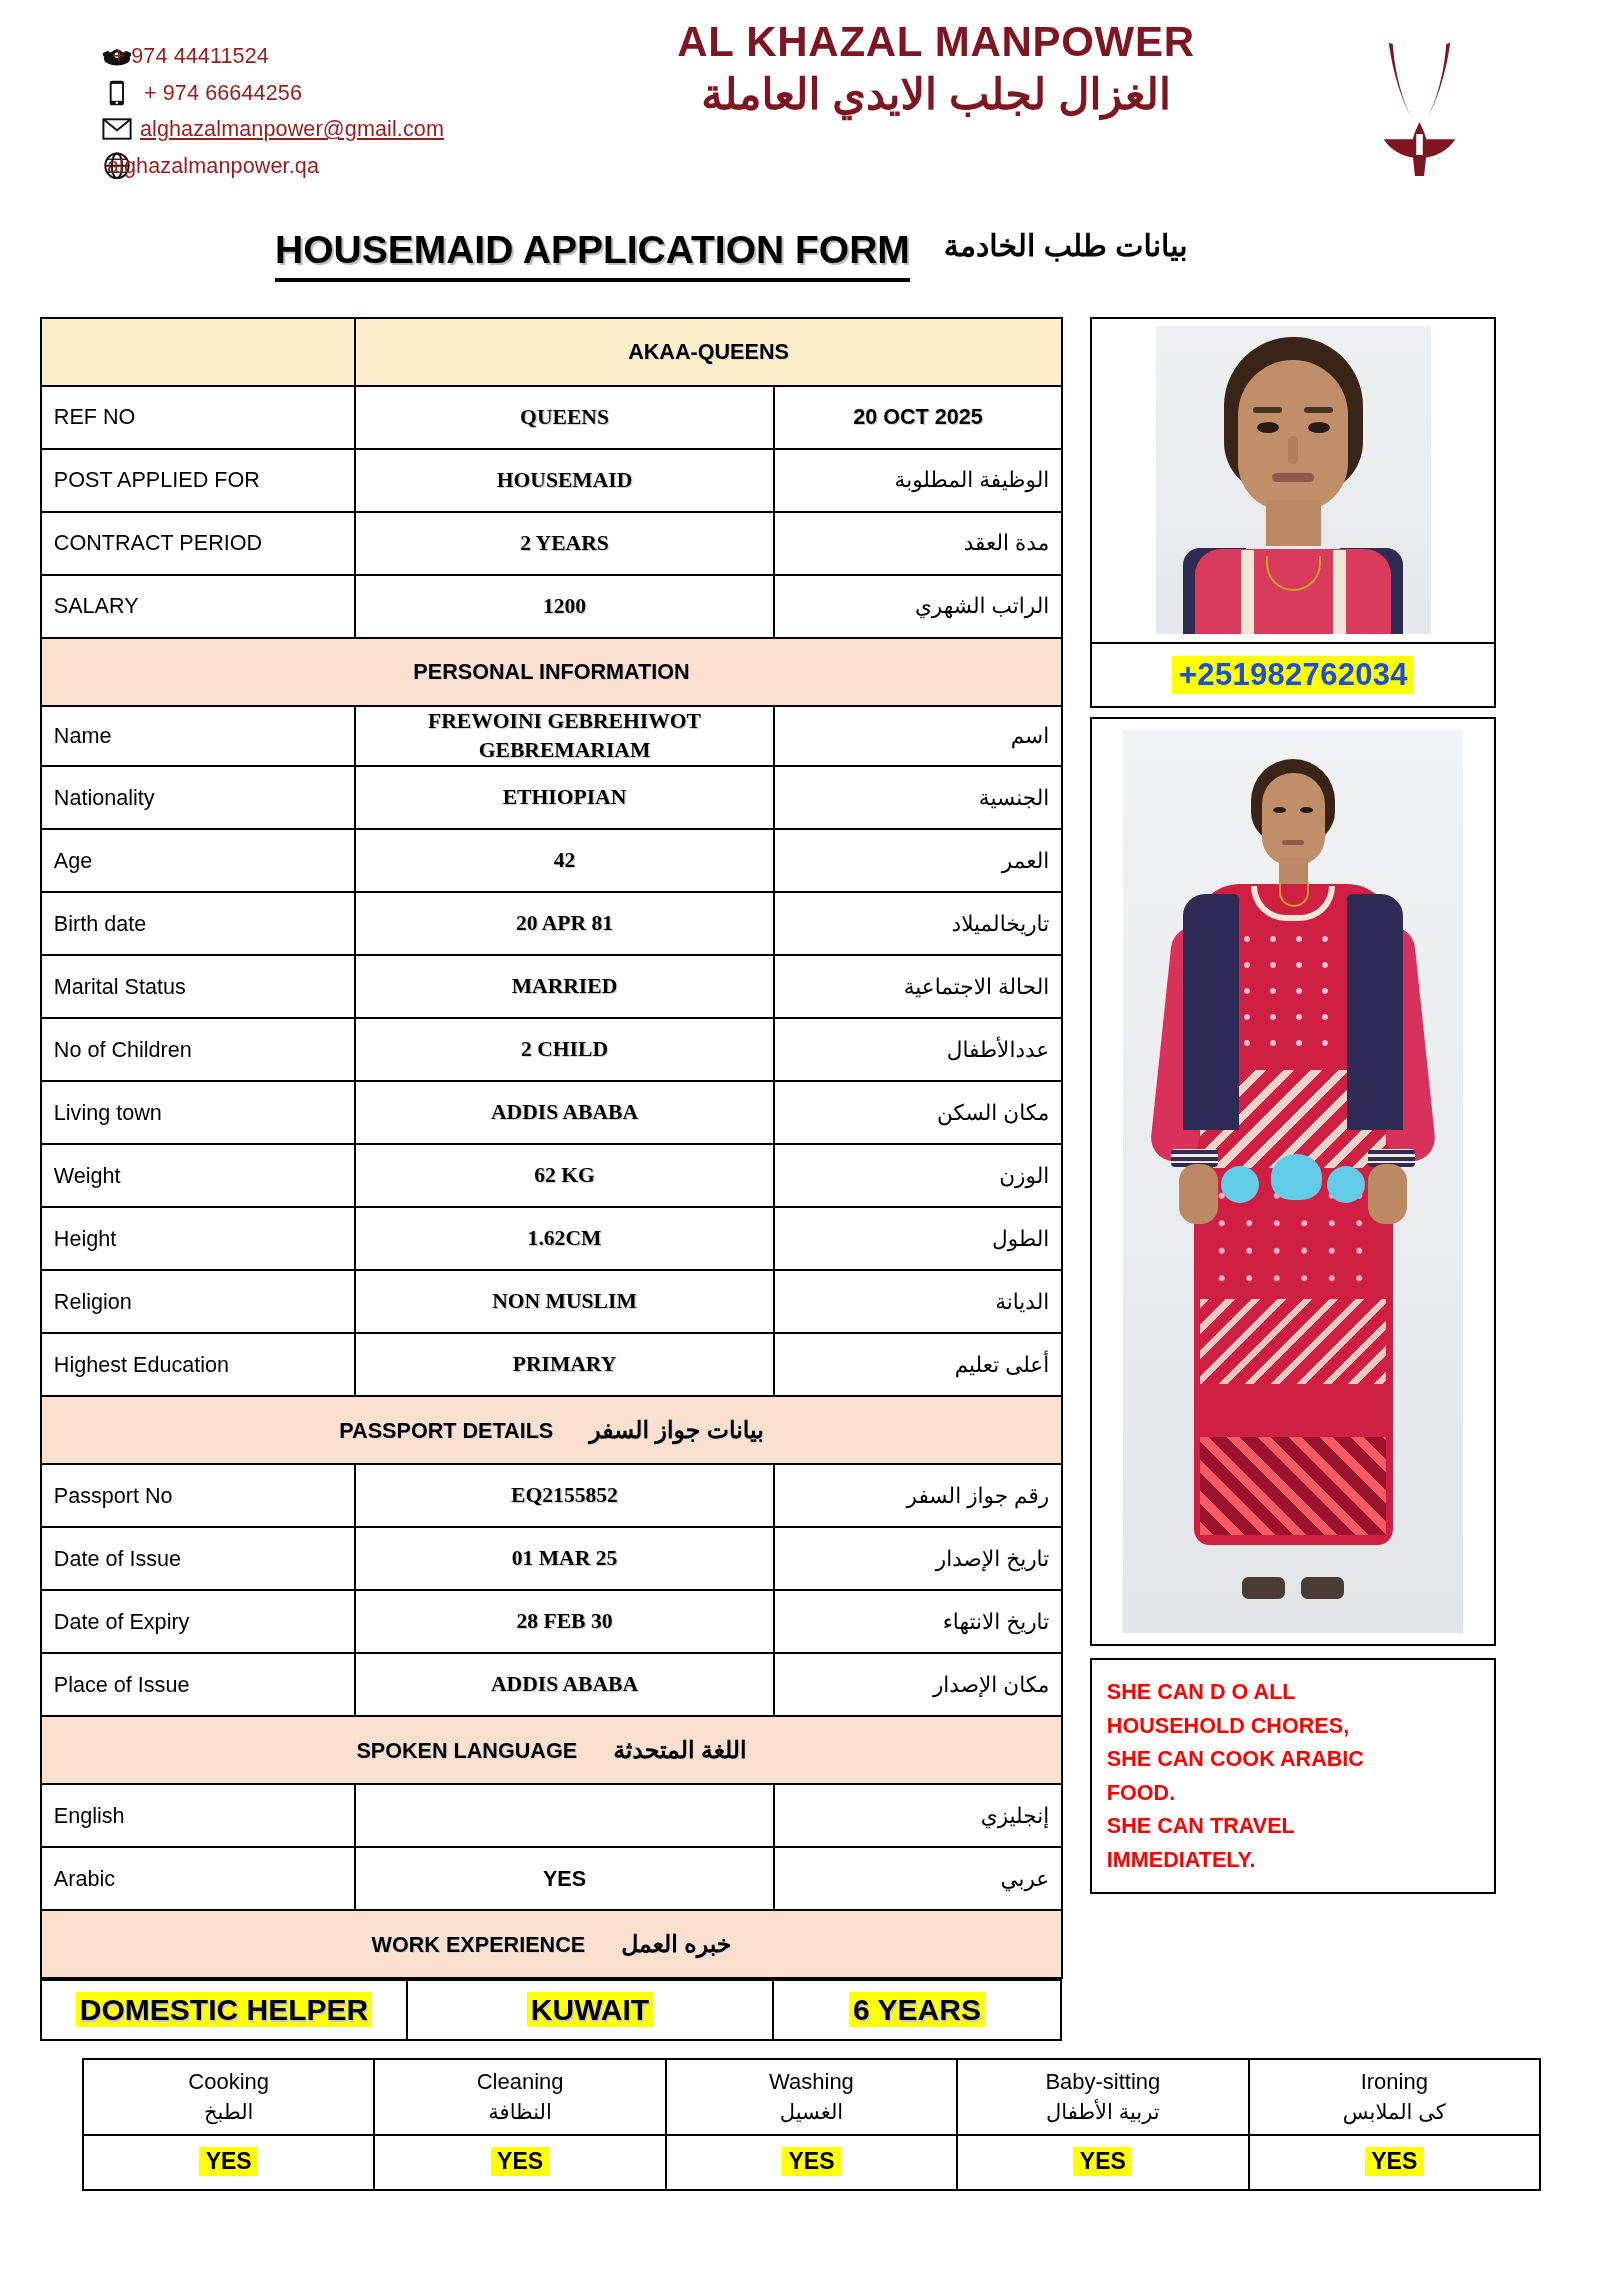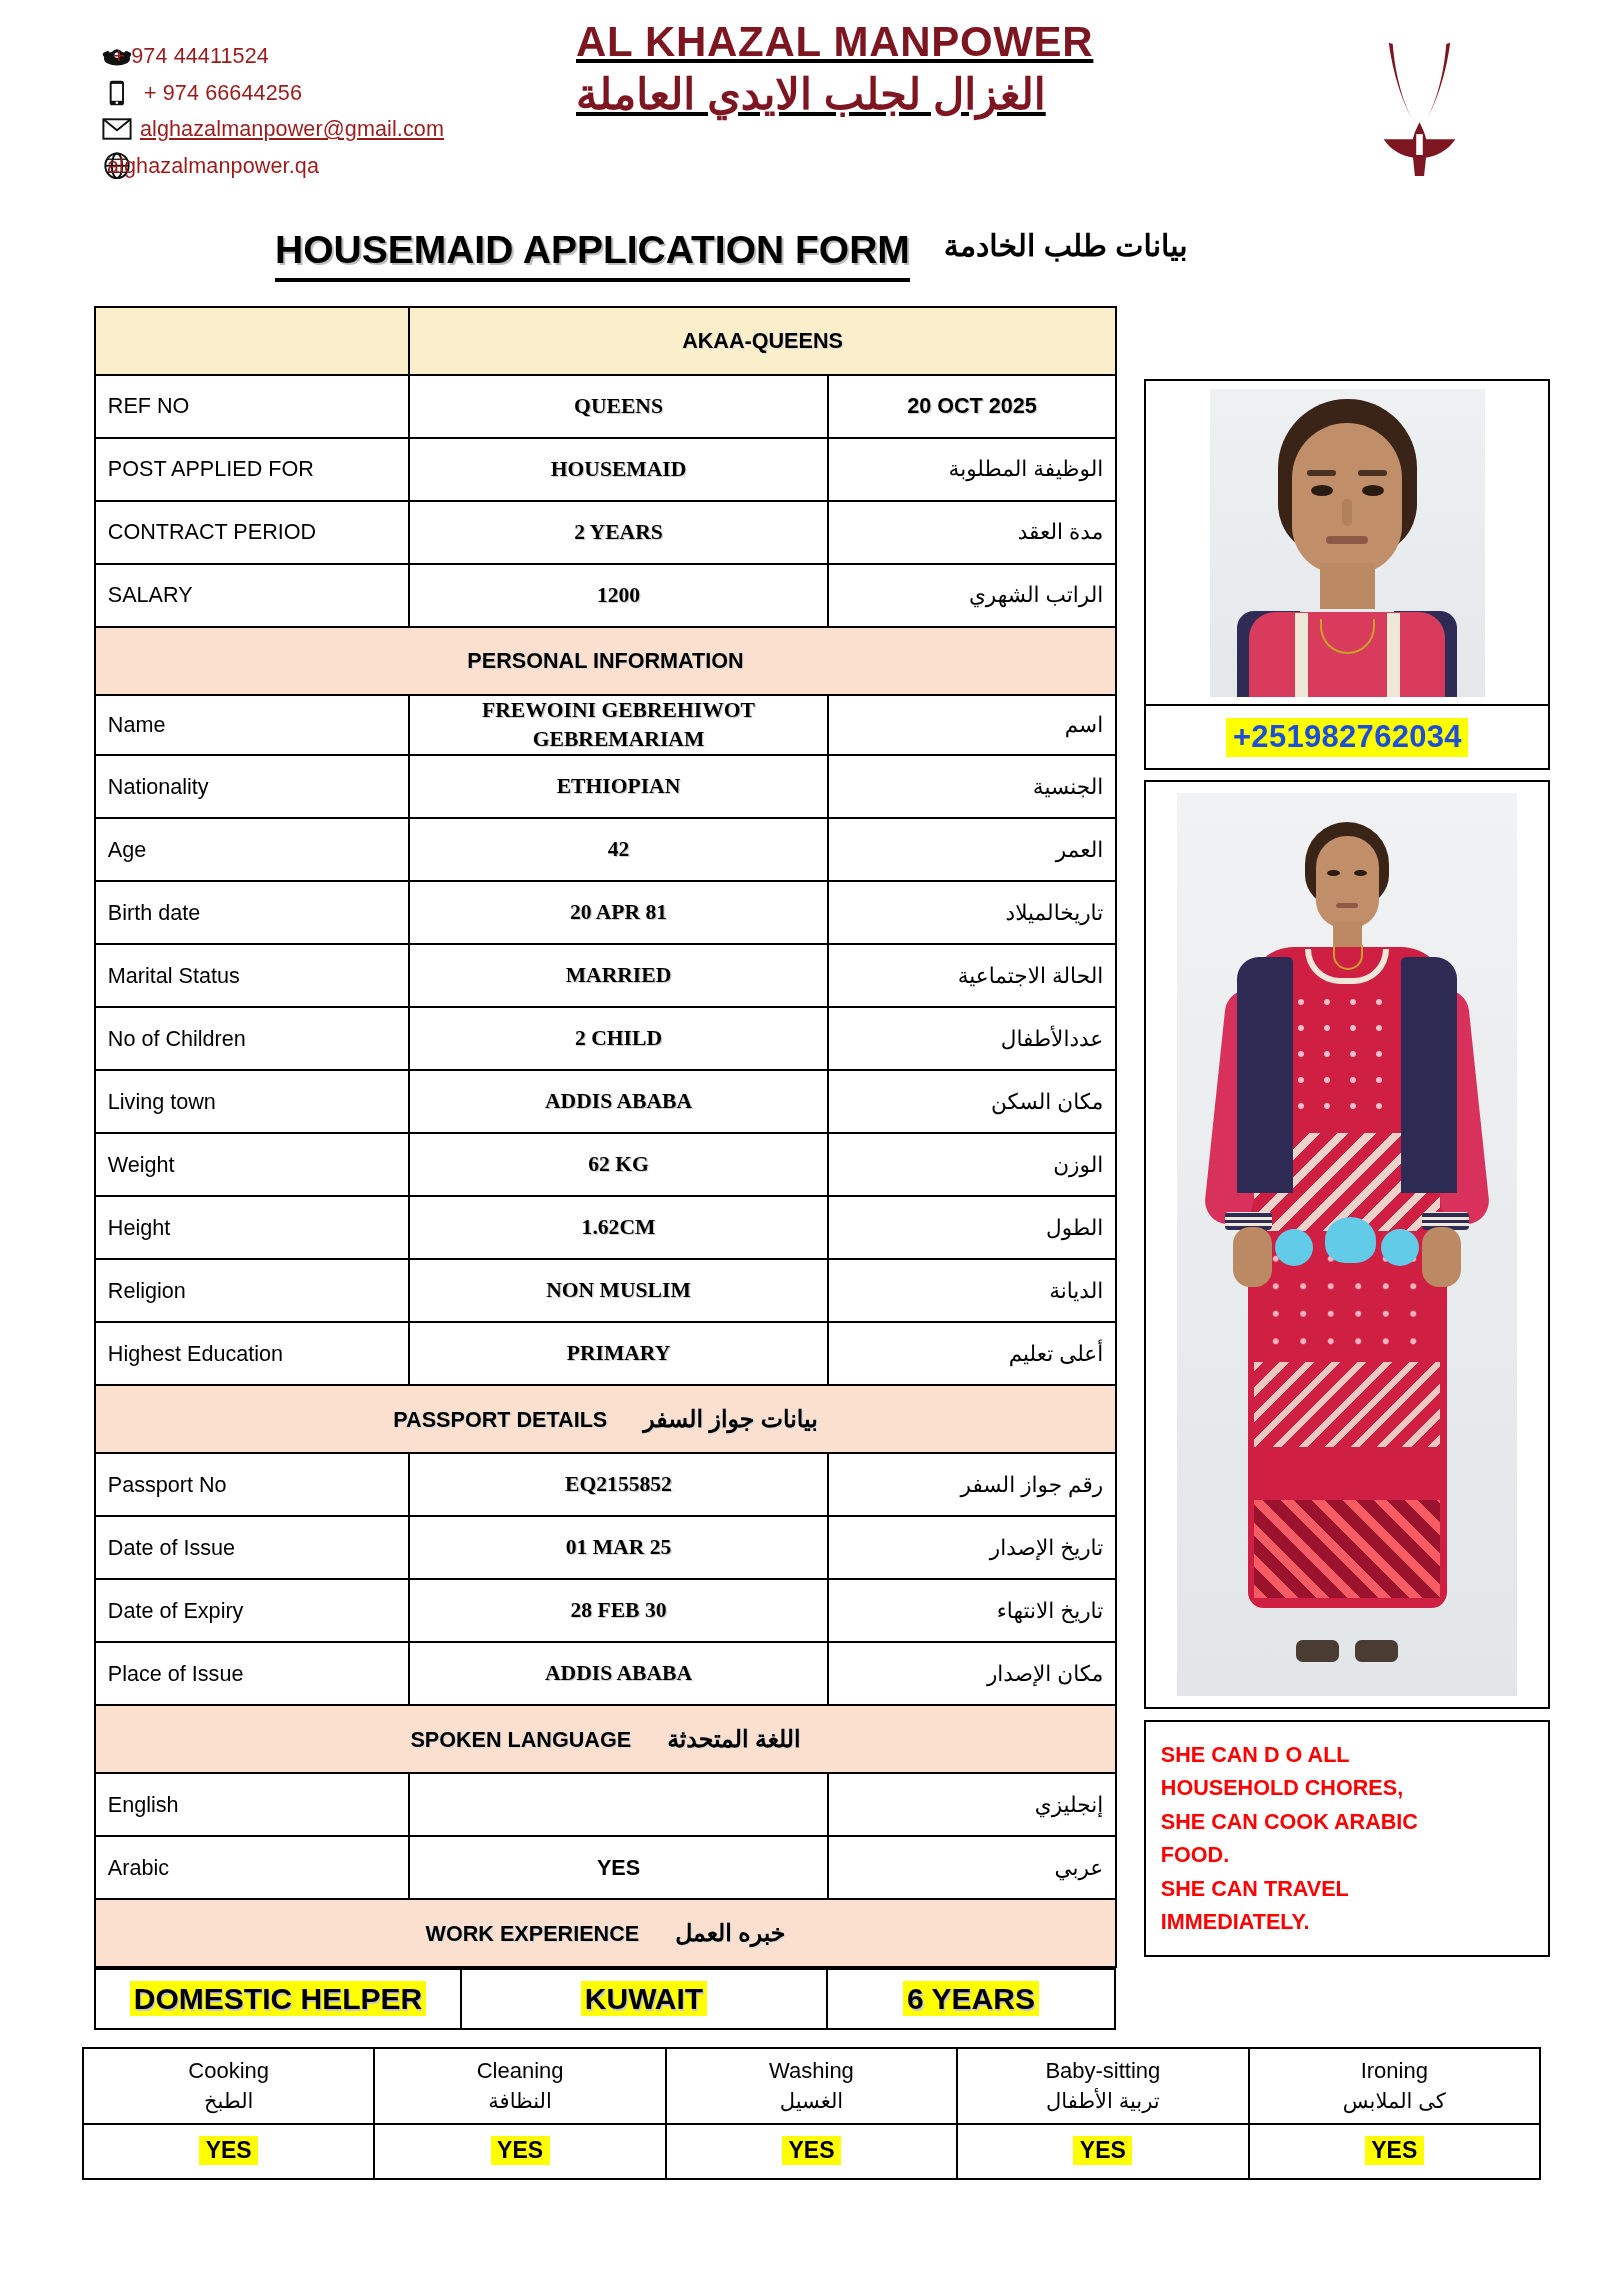--- a/index.html
+++ b/index.html
@@ -27,22 +27,21 @@
     white-space: nowrap;
   }
   .contact-text.link { text-decoration: underline; }
   .contact-row.web .contact-text { margin-left: -29px; }
   .contact-row.tel  .contact-text { margin-left: -23.6px; }
   .contact-row.mob  .contact-text { margin-left: 7.9px; }
   .contact-row.mail .contact-text { margin-left: 3.9px; }
 
   .brand {
     position: absolute; left: 576px; top: 19.6px; width: 720px;
-    text-align: left;
-    text-decoration: underline;
+    text-align: center;
   }
   .brand-en {
     color: #7d1620; font-size: 42px; font-weight: bold;
     letter-spacing: 0.7px; line-height: 1.05;
   }
   .brand-ar {
     color: #7d1620; font-size: 43px; font-weight: bold;
     direction: rtl; margin-top: 6.5px; line-height: 1.15;
   }
   .logo-mark { position: absolute; left: 1364px; top: 36px; }
@@ -60,23 +59,23 @@
     text-shadow: 2px 2px 0 #bdbdbd;
     border-bottom: 4.6px solid #000; padding-bottom: 6.5px;
   }
   .title-ar {
     font-size: 30px; font-weight: bold; color: #000000;
     direction: rtl;
   }
 
   
   .body-wrap {
-    position: relative; margin-top: 6px;
-    display: flex; align-items: center; gap: 0;
-    padding: 0 82px 0 94px;
+    position: relative; margin-top: 17px;
+    display: flex; align-items: flex-start; gap: 0;
+    padding: 0 82px 0 40px;
   }
   .left-col { width: 1021px; }
   .right-col { width: 406px; margin-left: 29.4px; }
 
   
   table.form {
     width: 1021px; border-collapse: collapse; table-layout: fixed;
   }
   table.form td {
     border: 2px solid #000; padding: 0 11.8px;

